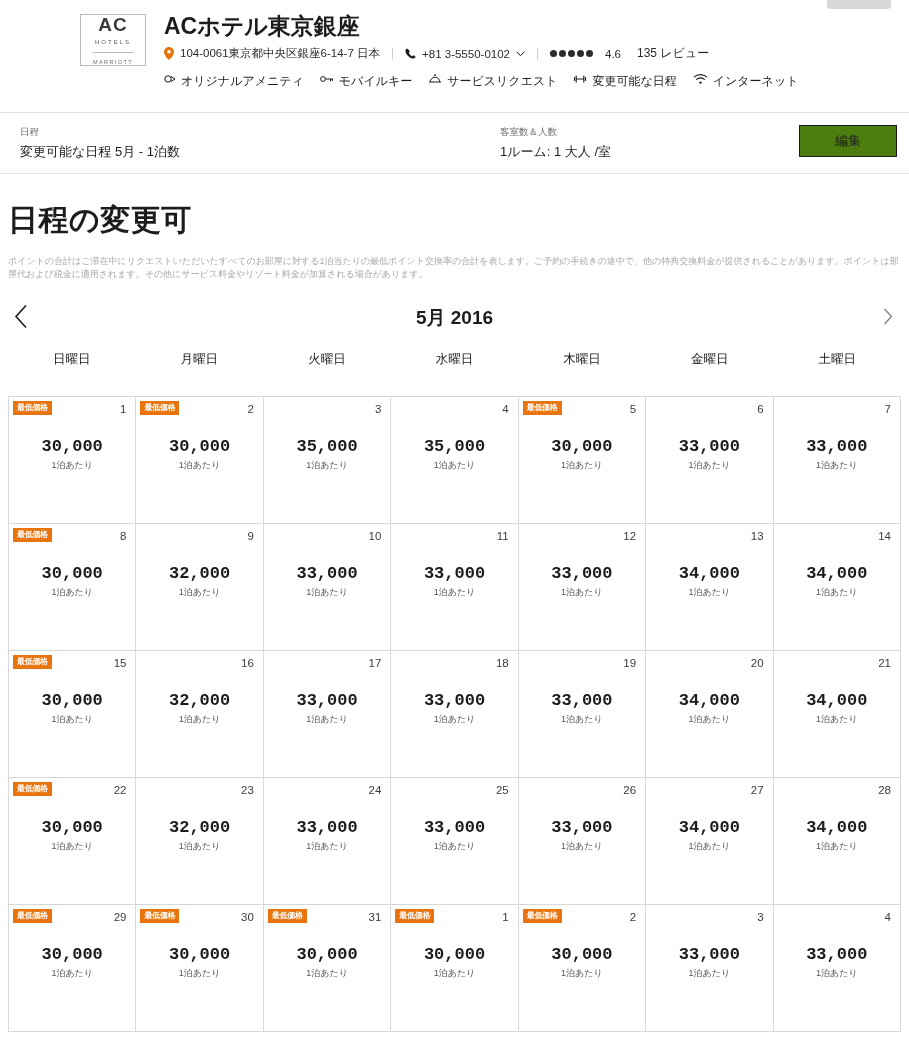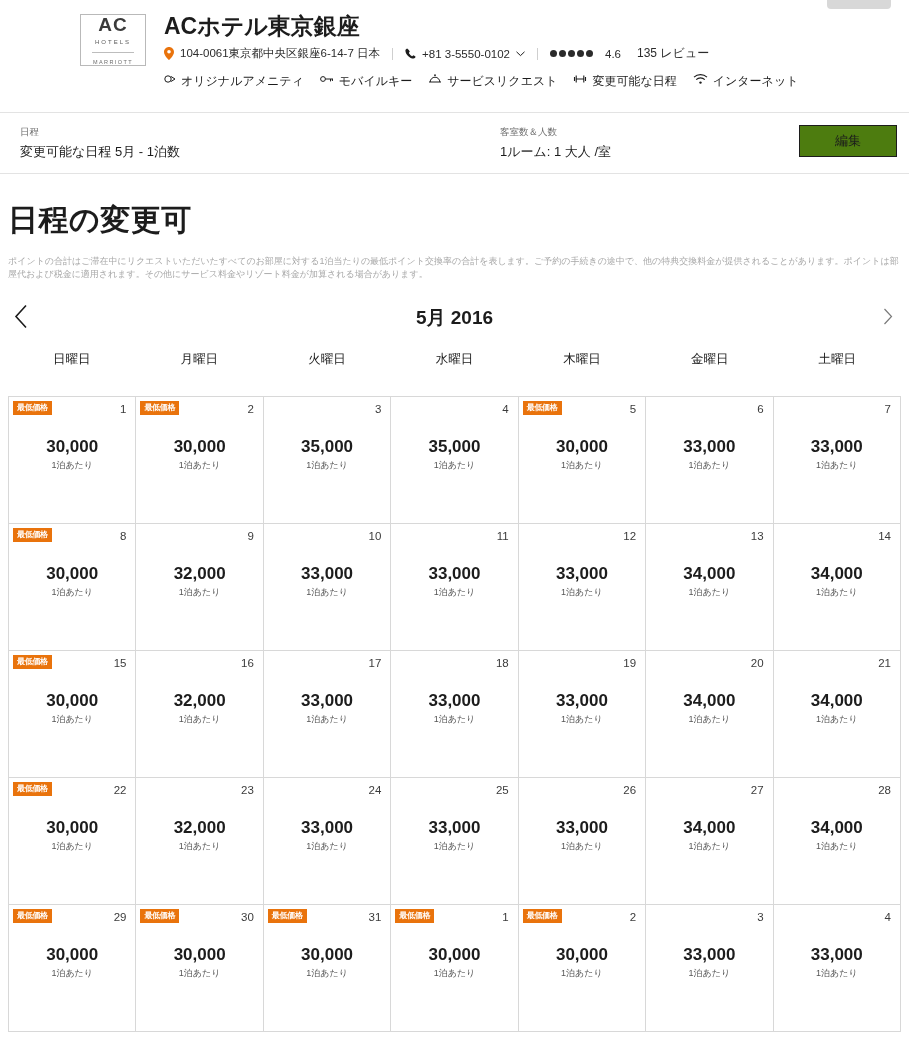--- a/index.html
+++ b/index.html
@@ -147,21 +147,21 @@
     position: absolute; top: 4px; left: 4px;
     background: #e9730c; color: #fff;
     font-size: 8px; line-height: 1;
     padding: 3px 4px;
     font-weight: bold;
     letter-spacing: -0.3px;
   }
   .price {
     position: absolute; left: 0; right: 0; top: 40px;
     text-align: center;
-    font-size: 17px; font-weight: bold; color: #1c1c1c;
+    font-size: 17px; font-weight: bold; color: #1c1c1c; font-family: Liberation Mono, monospace;
   }
   .perunit {
     position: absolute; left: 0; right: 0; top: 62px;
     text-align: center;
     font-size: 9px; color: #555;
   }
 </style>
 </head>
 <body>
 

